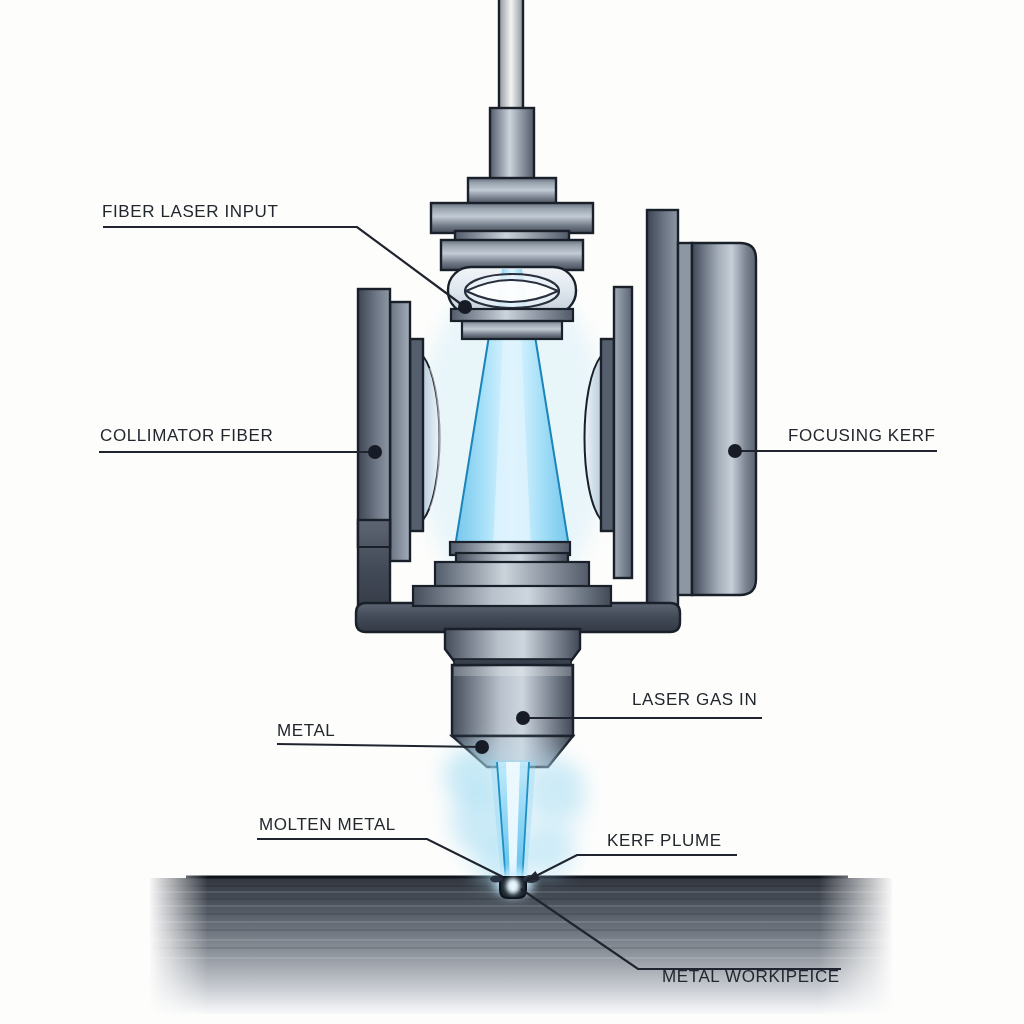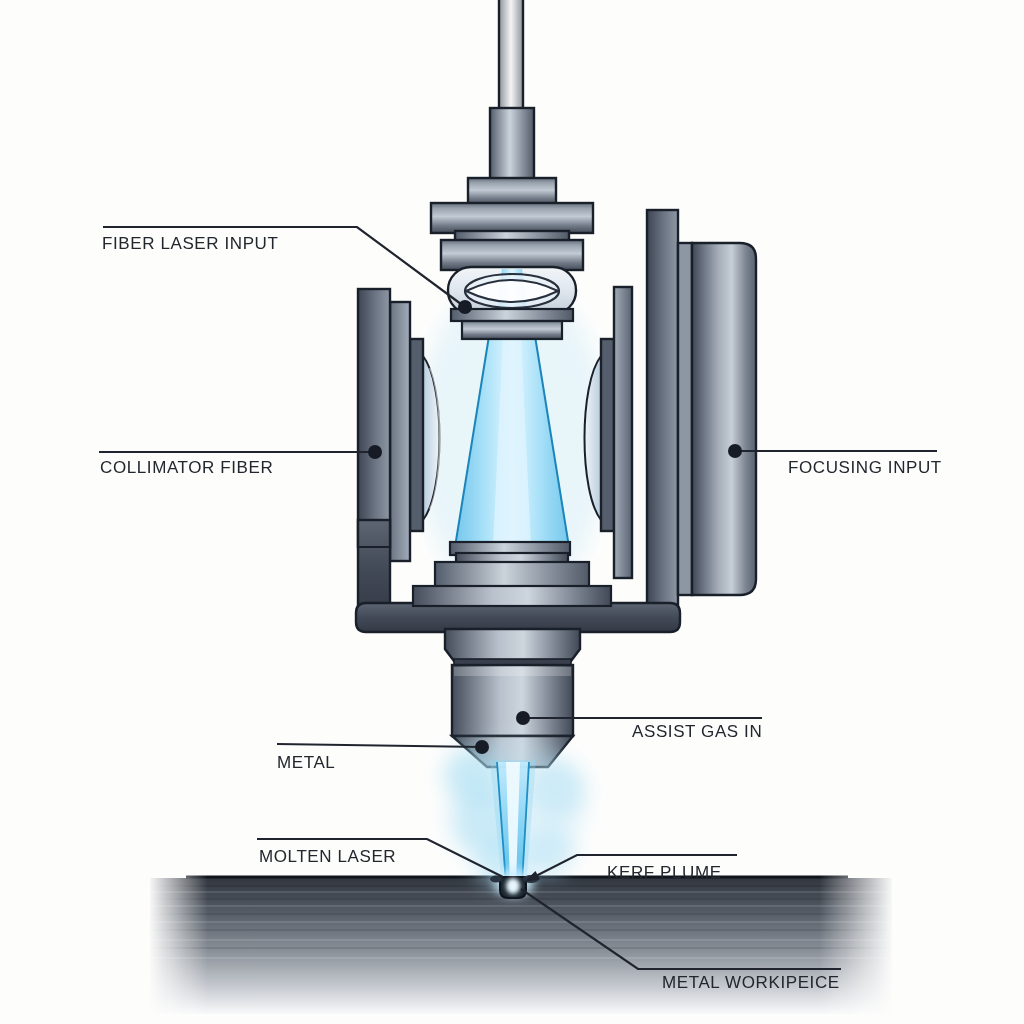--- a/index.html
+++ b/index.html
@@ -5,21 +5,21 @@
   html,body{margin:0;padding:0;background:#ffffff;}
   #stage{
     position:relative;width:1024px;height:1024px;
     background:#fdfdfc;overflow:hidden;
     font-family:"Liberation Sans", sans-serif;
   }
   #stage svg{position:absolute;left:0;top:0;}
   .lbl{
     position:absolute;white-space:nowrap;
     font-size:17px;font-weight:500;letter-spacing:.6px;
-    color:#22262d;line-height:1;margin-top:32px;
+    color:#22262d;line-height:1;
   }
 </style>
 </head>
 <body>
 
 <div id="stage">
 <svg width="1024" height="1024" viewBox="0 0 1024 1024">
   <defs>
     <linearGradient id="lgFlange" x1="0" y1="0" x2="0" y2="1">
       <stop offset="0" stop-color="#656e7c"></stop>
@@ -249,19 +249,19 @@
     <circle cx="735" cy="451" r="7"></circle>
     <circle cx="523" cy="718" r="7"></circle>
     <circle cx="482" cy="747" r="7"></circle>
   </g>
   <polygon points="524,882 535.5,871 540,879.5" fill="#20242e"></polygon>
 
 </svg>
 
   <div class="lbl" style="left:102px;top:203px">FIBER LASER INPUT</div>
   <div class="lbl" style="left:100px;top:427px">COLLIMATOR FIBER</div>
-  <div class="lbl" style="left:788px;top:427px">FOCUSING INPUT</div>
-  <div class="lbl" style="left:632px;top:691px">ASSIST GAS IN</div>
+  <div class="lbl" style="left:788px;top:427px">FOCUSING KERF</div>
+  <div class="lbl" style="left:632px;top:691px">LASER GAS IN</div>
   <div class="lbl" style="left:277px;top:722px">METAL</div>
-  <div class="lbl" style="left:259px;top:816px">MOLTEN LASER</div>
+  <div class="lbl" style="left:259px;top:816px">MOLTEN METAL</div>
   <div class="lbl" style="left:607px;top:832px">KERF PLUME</div>
-  <div class="lbl" style="left:662px;top:942px">METAL WORKIPEICE</div>
+  <div class="lbl" style="left:662px;top:968px">METAL WORKIPEICE</div>
 </div>
 
 </body></html>

